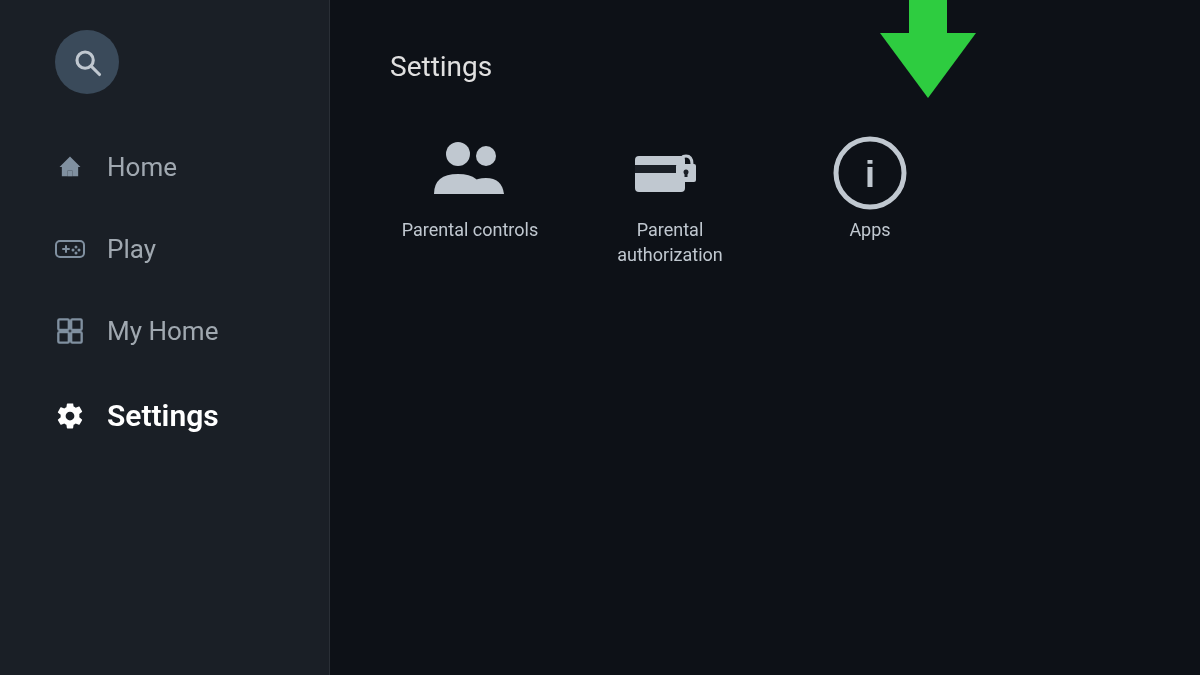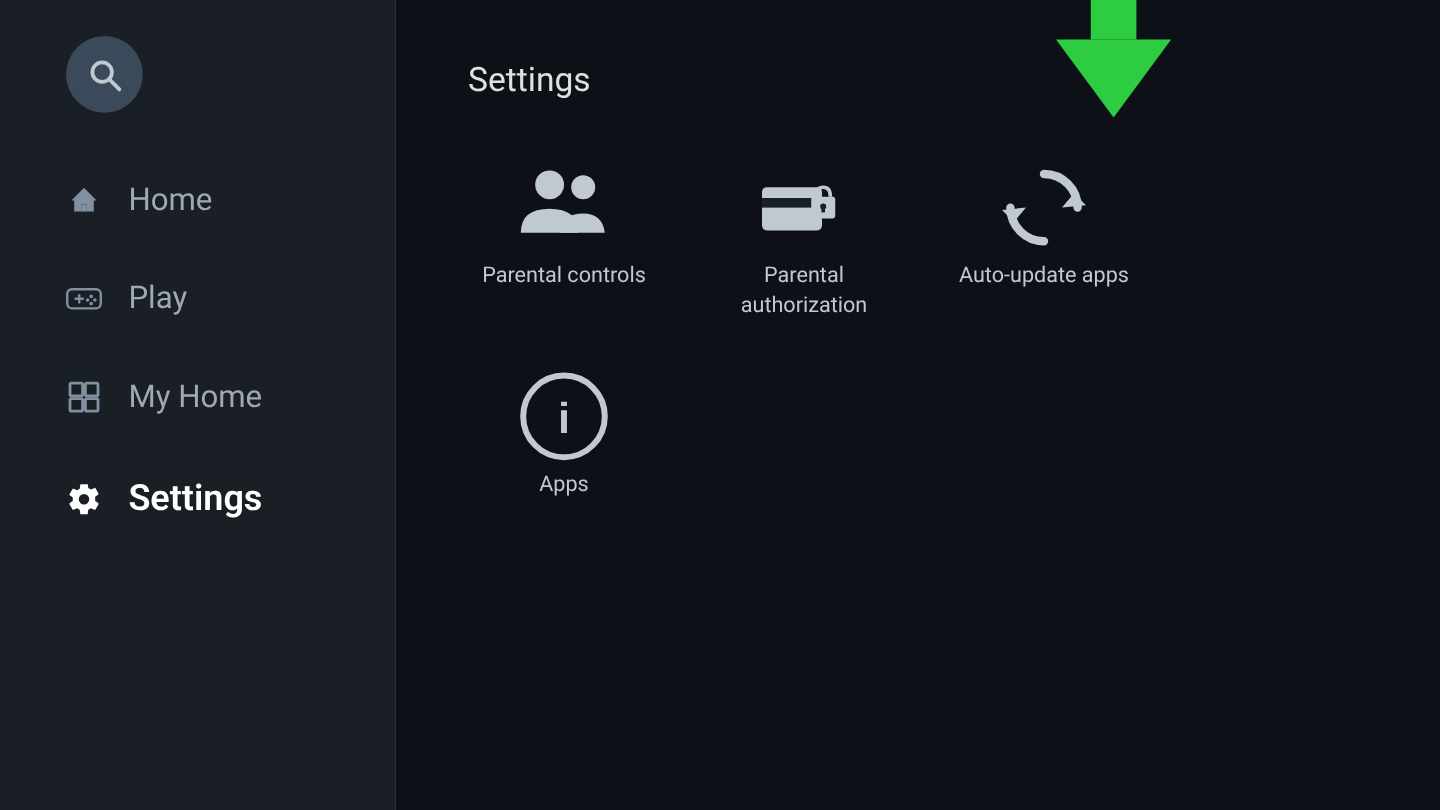--- a/index.html
+++ b/index.html
@@ -244,33 +244,20 @@
 
           <rect x="46" y="28" width="20" height="18" rx="2" fill="#c0c8d0"></rect>
           <path d="M50 28 Q50 20 56 20 Q62 20 62 28" fill="none" stroke="#c0c8d0" stroke-width="3"></path>
           <circle cx="56" cy="36" r="2.5" fill="#1a1f26"></circle>
           <rect x="54.5" y="36" width="3" height="5" fill="#1a1f26"></rect>
         </svg>
       </div>
       <span class="settings-item-label">Parental authorization</span>
     </div>
 
-    <div class="settings-item">
-      <div class="settings-item-icon">
-        <svg width="80" height="80" viewBox="0 0 80 80" fill="none">
-
-          <path d="M40 12 A28 28 0 0 1 68 40" stroke="#c0c8d0" stroke-width="7" stroke-linecap="round" fill="none"></path>
-          <path d="M40 68 A28 28 0 0 1 12 40" stroke="#c0c8d0" stroke-width="7" stroke-linecap="round" fill="none"></path>
-
-          <polygon points="65,28 75,38 55,40" fill="#c0c8d0"></polygon>
-          <polygon points="15,52 5,42 25,40" fill="#c0c8d0"></polygon>
-        </svg>
-      </div>
-      <span class="settings-item-label">Auto-update apps</span>
-    </div>
 
     <div class="settings-item">
       <div class="settings-item-icon">
         <svg width="80" height="80" viewBox="0 0 80 80" fill="none">
           <circle cx="40" cy="40" r="34" stroke="#c0c8d0" stroke-width="5"></circle>
           <text x="40" y="54" font-size="36" font-weight="bold" fill="#c0c8d0" text-anchor="middle" font-family="Arial">i</text>
         </svg>
       </div>
       <span class="settings-item-label">Apps</span>
     </div>

